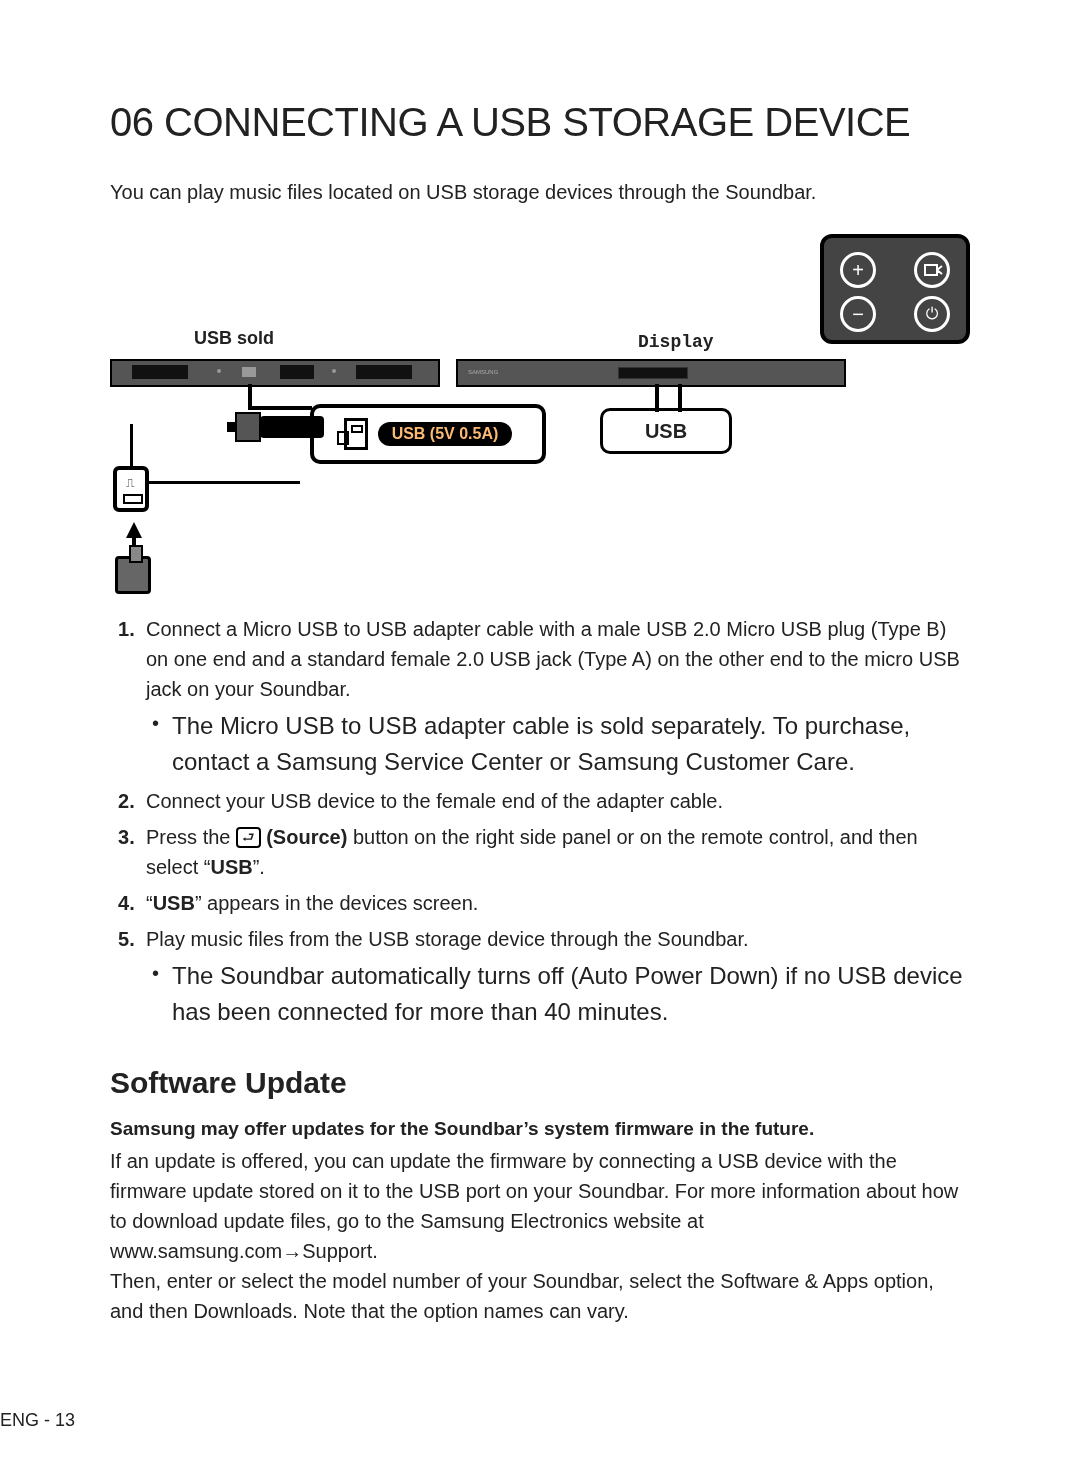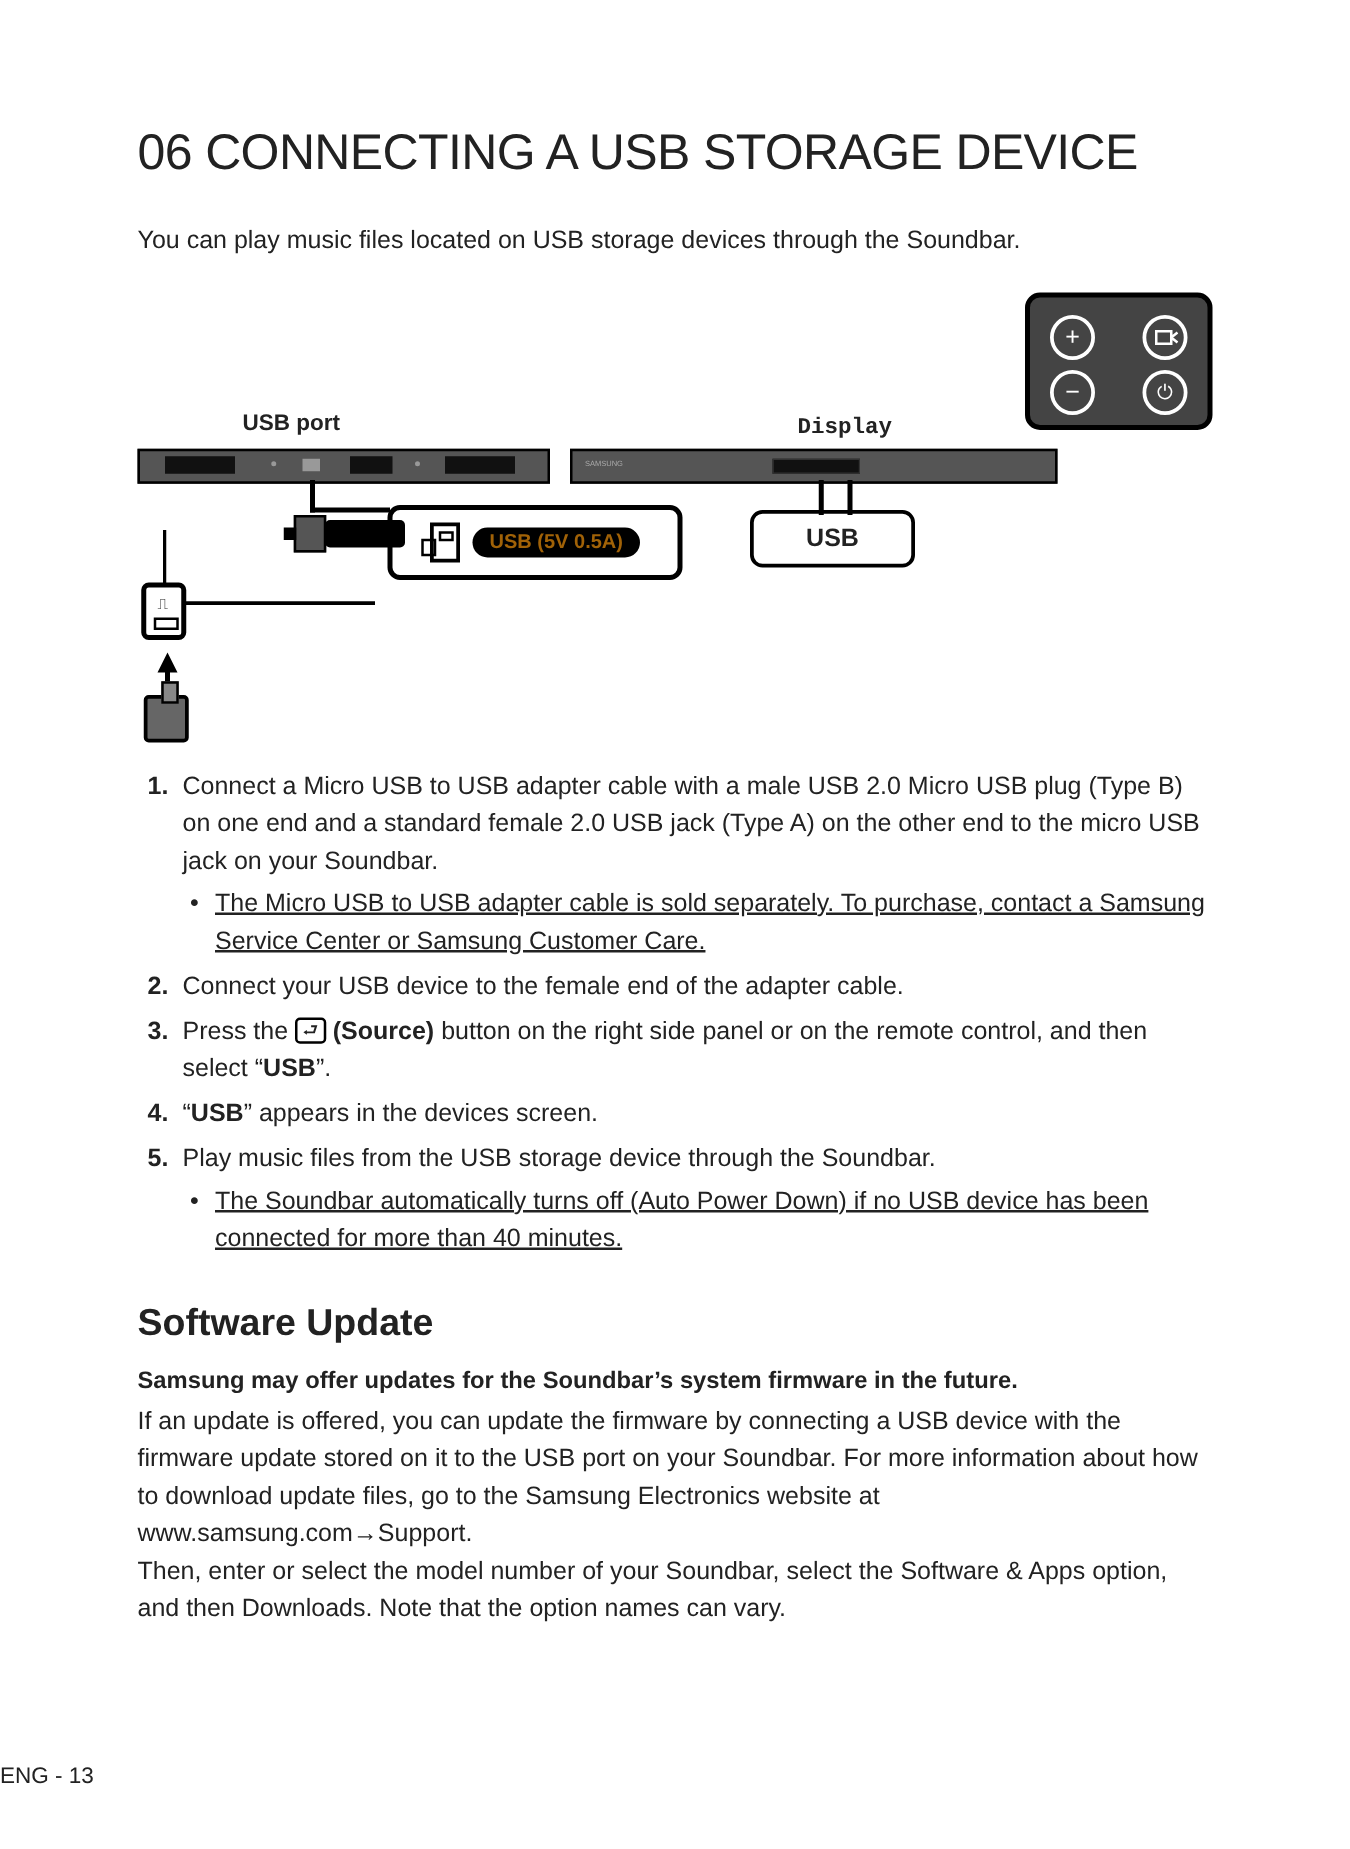--- a/index.html
+++ b/index.html
@@ -100,21 +100,21 @@
     position: absolute;
     left: 200px; top: 170px;
     width: 236px; height: 60px;
     border: 4px solid #000;
     border-radius: 10px;
     background: #fff;
     display: flex; align-items: center; justify-content: center;
     gap: 10px;
   }
   .usb-pill {
-    background: #000; color: #a16207;
+    background: #000; color: #fdba74;
     padding: 3px 14px;
     border-radius: 16px;
     font-size: 16px;
     font-weight: 600;
   }
   .usb-jack-draw {
     width: 24px; height: 32px;
     border: 3px solid #000;
     position: relative;
   }
@@ -227,23 +227,22 @@
     left: 8px;
     font-weight: 700;
   }
   ul.sub {
     list-style: none;
     margin-top: 4px;
   }
   ul.sub > li {
     position: relative;
     padding-left: 26px;
-    font-size: 20px;
+    font-size: 24px;
     line-height: 1.5;
-    text-decoration: underline;
   }
   ul.sub > li::before {
     content: "•";
     position: absolute;
     left: 6px;
     font-size: 20px;
   }
   .source-icon {
     display: inline-block;
     border: 2px solid #000;
@@ -280,21 +279,21 @@
 </style>
 </head>
 <body>
 
 <h1>06  CONNECTING A USB STORAGE DEVICE</h1>
 
 <p class="intro">You can play music files located on USB storage devices through the Soundbar.</p>
 
 <div class="diagram-area">
 
-  <div class="label" style="left:84px; top:94px;">USB port</div>
+  <div class="label" style="left:84px; top:94px;">USB sold</div>
   <div class="label" style="left:528px; top:98px;font-family:Liberation Mono, monospace;">Display</div>
 
   <div class="remote-panel">
     <div class="remote-btn rb-plus">+</div>
     <div class="remote-btn rb-minus">−</div>
     <div class="remote-btn rb-src">
       <svg width="22" height="18" viewBox="0 0 22 18">
           <path d="M4 4 h12 v10 h-12 z M16 9 l5 -4 M16 9 l5 4" fill="none" stroke="#fff" stroke-width="2"></path>
         </svg>
     </div>

